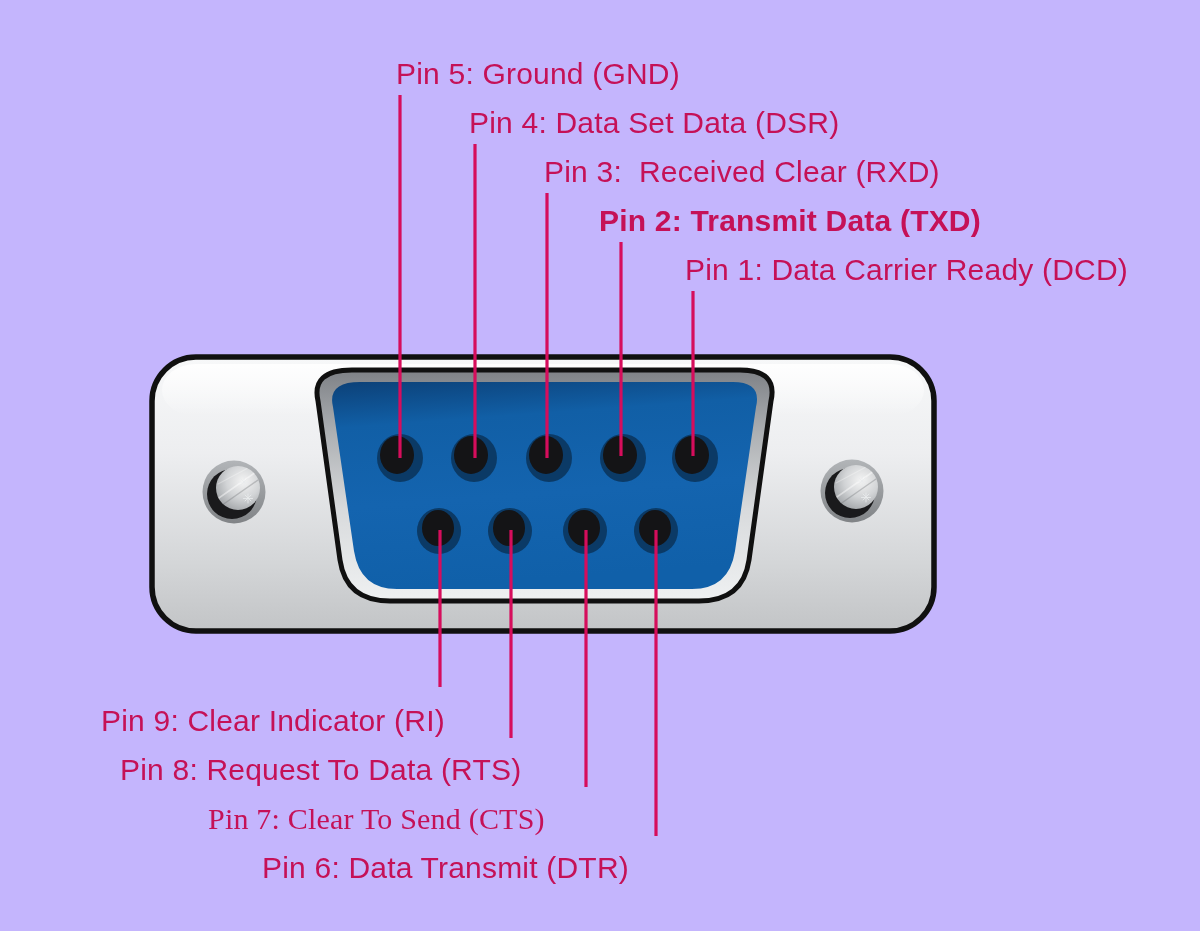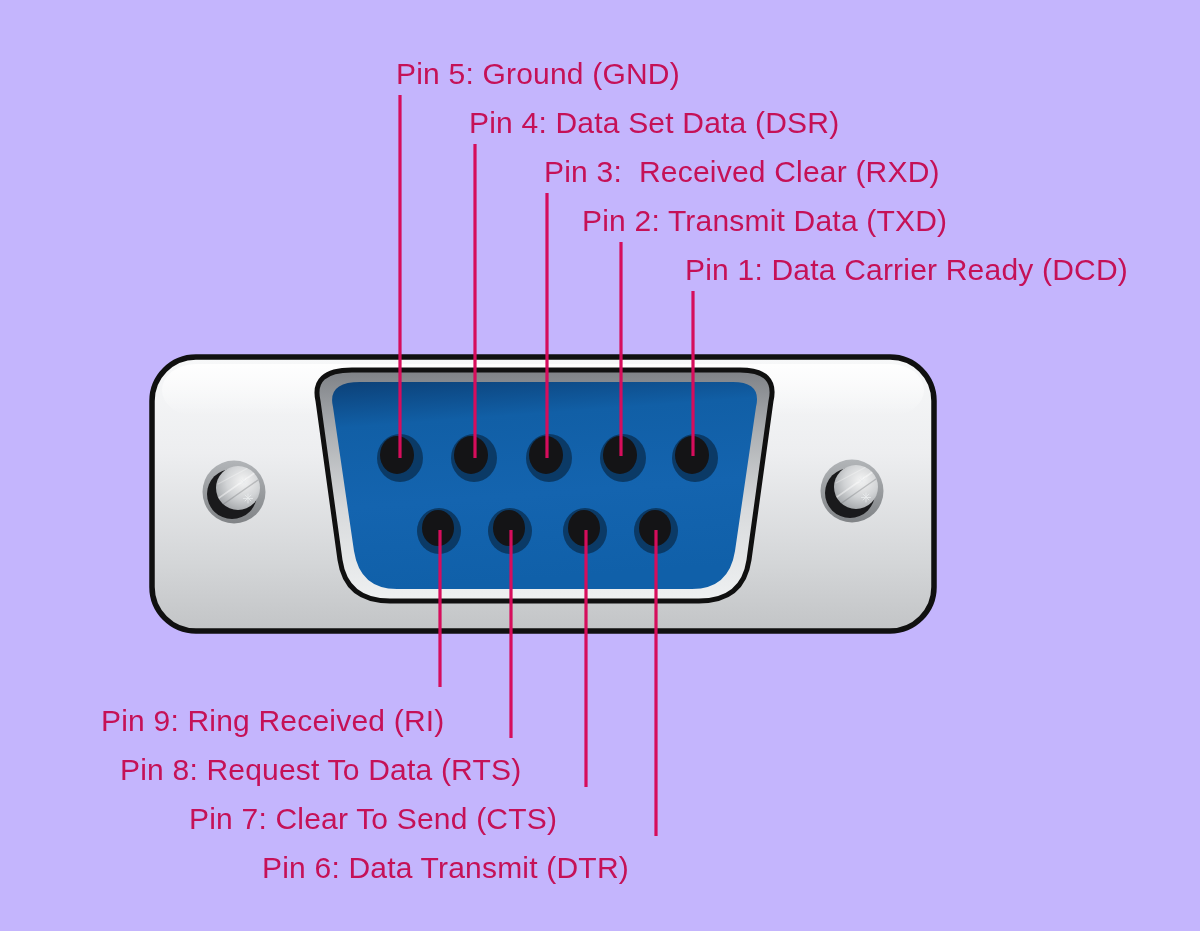--- a/index.html
+++ b/index.html
@@ -167,21 +167,21 @@
       <line class="leader" x1="440" y1="530" x2="440" y2="687"></line>
       <line class="leader" x1="511" y1="530" x2="511" y2="738"></line>
       <line class="leader" x1="586" y1="530" x2="586" y2="787"></line>
       <line class="leader" x1="656" y1="530" x2="656" y2="836"></line>
     </g>
   </svg>
 
   <div class="pin-label" style="left:396px; top:56px;">Pin 5: Ground (GND)</div>
   <div class="pin-label" style="left:469px; top:105px;">Pin 4: Data Set Data (DSR)</div>
   <div class="pin-label" style="left:544px; top:154px;">Pin 3:  Received Clear (RXD)</div>
-  <div class="pin-label" style="left:582px; top:203px;">Pin 2: Transmit Data (TXD)</div>
+  <div class="pin-label" style="left:599px; top:203px;font-weight:bold;">Pin 2: Transmit Data (TXD)</div>
   <div class="pin-label" style="left:685px; top:252px;">Pin 1: Data Carrier Ready (DCD)</div>
 
-  <div class="pin-label" style="left:101px; top:703px;">Pin 9: Ring Received (RI)</div>
+  <div class="pin-label" style="left:101px; top:703px;">Pin 9: Clear Indicator (RI)</div>
   <div class="pin-label" style="left:120px; top:752px;">Pin 8: Request To Data (RTS)</div>
-  <div class="pin-label" style="left:189px; top:801px;">Pin 7: Clear To Send (CTS)</div>
+  <div class="pin-label" style="left:208px; top:801px;font-family:Liberation Serif, serif;">Pin 7: Clear To Send (CTS)</div>
   <div class="pin-label" style="left:262px; top:850px;">Pin 6: Data Transmit (DTR)</div>
 
 </div>
 
 </body></html>

